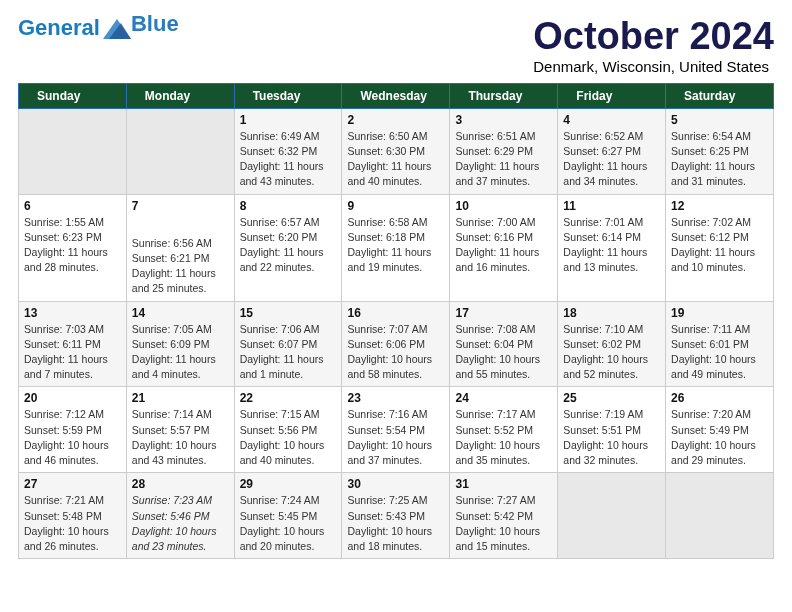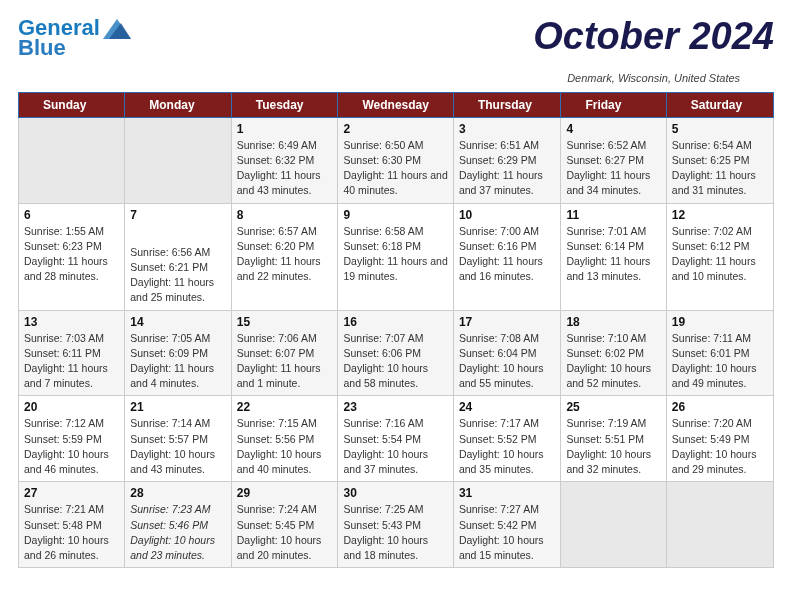--- a/index.html
+++ b/index.html
@@ -27,45 +27,44 @@
     .logo-text {
       font-size: 22px;
       font-weight: bold;
       color: #1a1a4e;
       line-height: 1.1;
     }
     .logo-text span {
       color: #1a7cbf;
     }
     .title-area {
-      text-align: center;
-      font-style: italic;
+      text-align: left;
     }
     .month-title {
       font-size: 38px;
       font-weight: bold;
       color: #1a1a4e;
       line-height: 1.1;
     }
     .location-title {
-      font-size: 11px;
-      color: #404040;
-      margin-top: 14px;
+      font-size: 15px;
+      color: #000000;
+      margin-top: 0;
     }
     .calendar {
       width: 100%;
       border-collapse: collapse;
       font-size: 11px;
     }
     .calendar thead th {
-      background: #7f1d1d;
+      background: #14532d;
       color: #fff;
       font-weight: bold;
       font-size: 12px;
-      padding: 5px 24px;
+      padding: 5px 18px;
       text-align: left;
       border: 1px solid #2a6db5;
     }
     .calendar tbody td {
       border: 1px solid #ccc;
       vertical-align: top;
       padding: 4px 5px;
       width: 108px;
       min-height: 80px;
     }
@@ -90,21 +89,21 @@
     .empty-cell {
       background: #e8e8e8 !important;
     }
   </style>
 </head>
 <body>
 
 <div class="page">
   <div class="header-row">
     <div class="logo-area">
-      <div style="display:flex;flex-direction:column;align-items:flex-start">
+      <div style="display:flex;flex-direction:row;align-items:flex-start">
         <div style="display:flex;align-items:center">
           <span class="logo-text"><span>General</span></span>
           <svg width="28" height="20" viewBox="0 0 28 20" style="margin-left:3px;margin-top:2px">
             <polygon points="0,20 14,0 28,20" fill="#2a7cbf" opacity="0.85"></polygon>
             <polygon points="6,20 18,4 28,20" fill="#1a4e8c" opacity="0.7"></polygon>
           </svg>
         </div>
         <span class="logo-text" style="color:#2a7cbf;margin-top:-4px">Blue</span>
       </div>
     </div>

